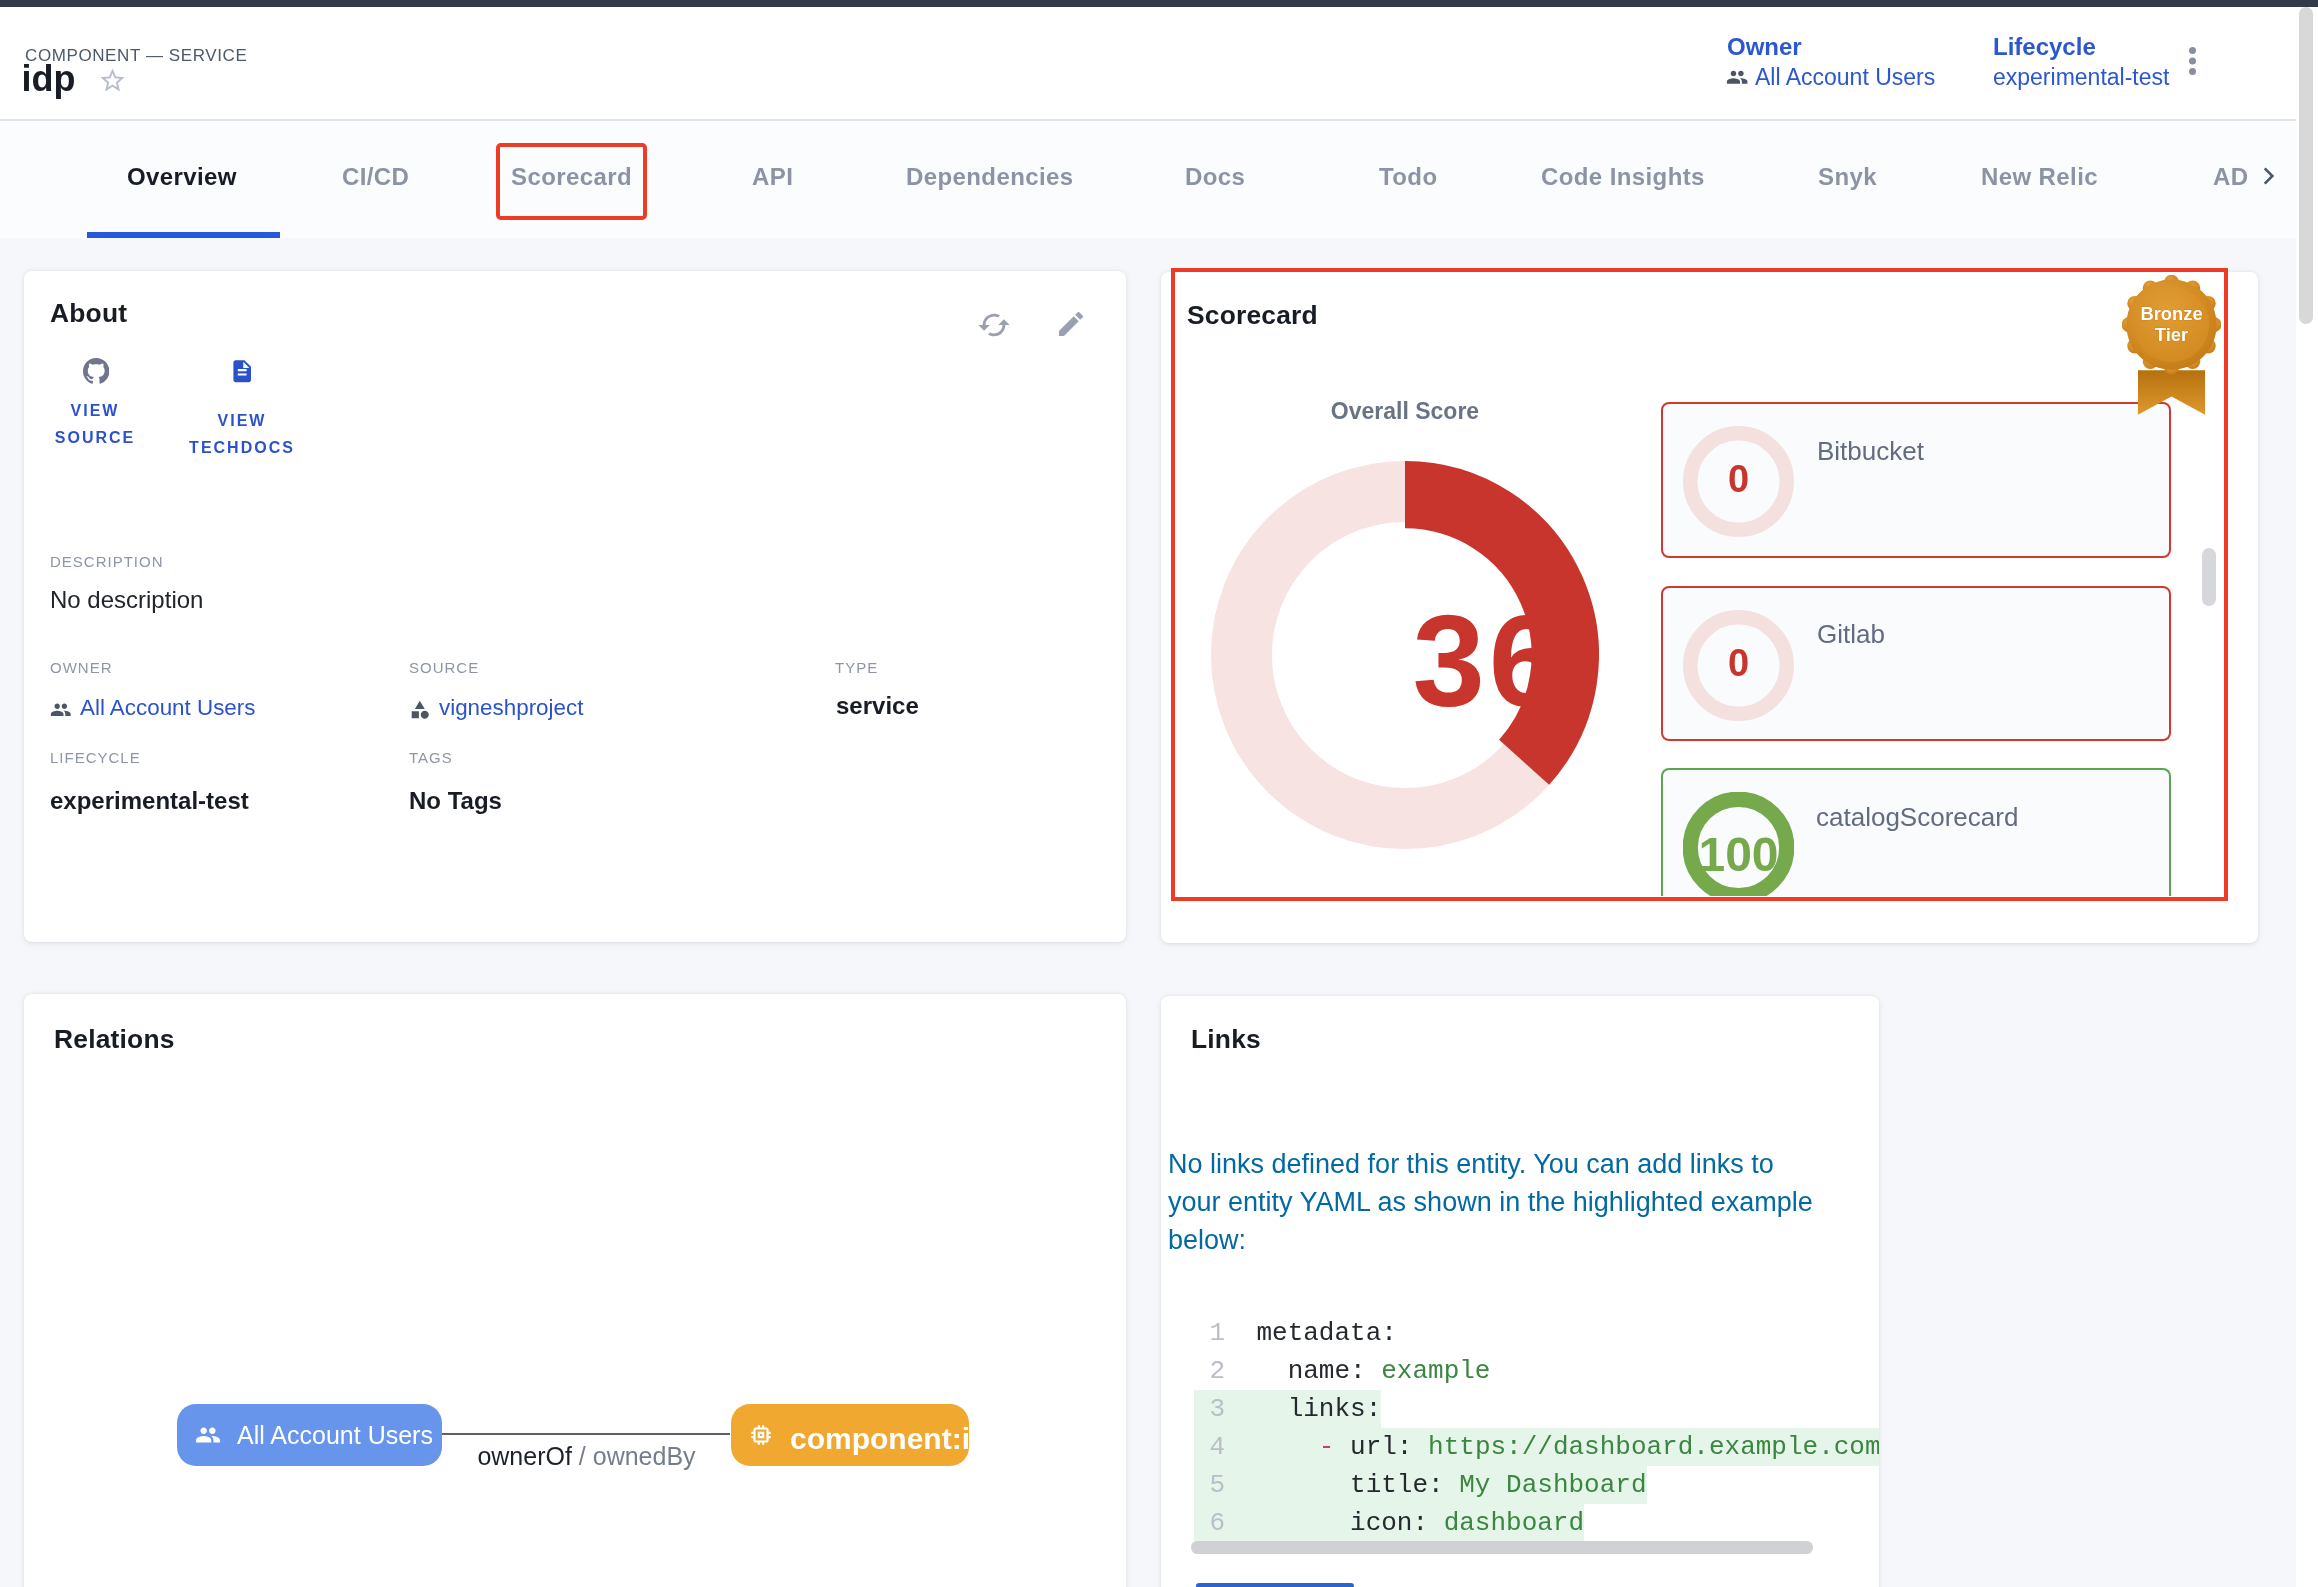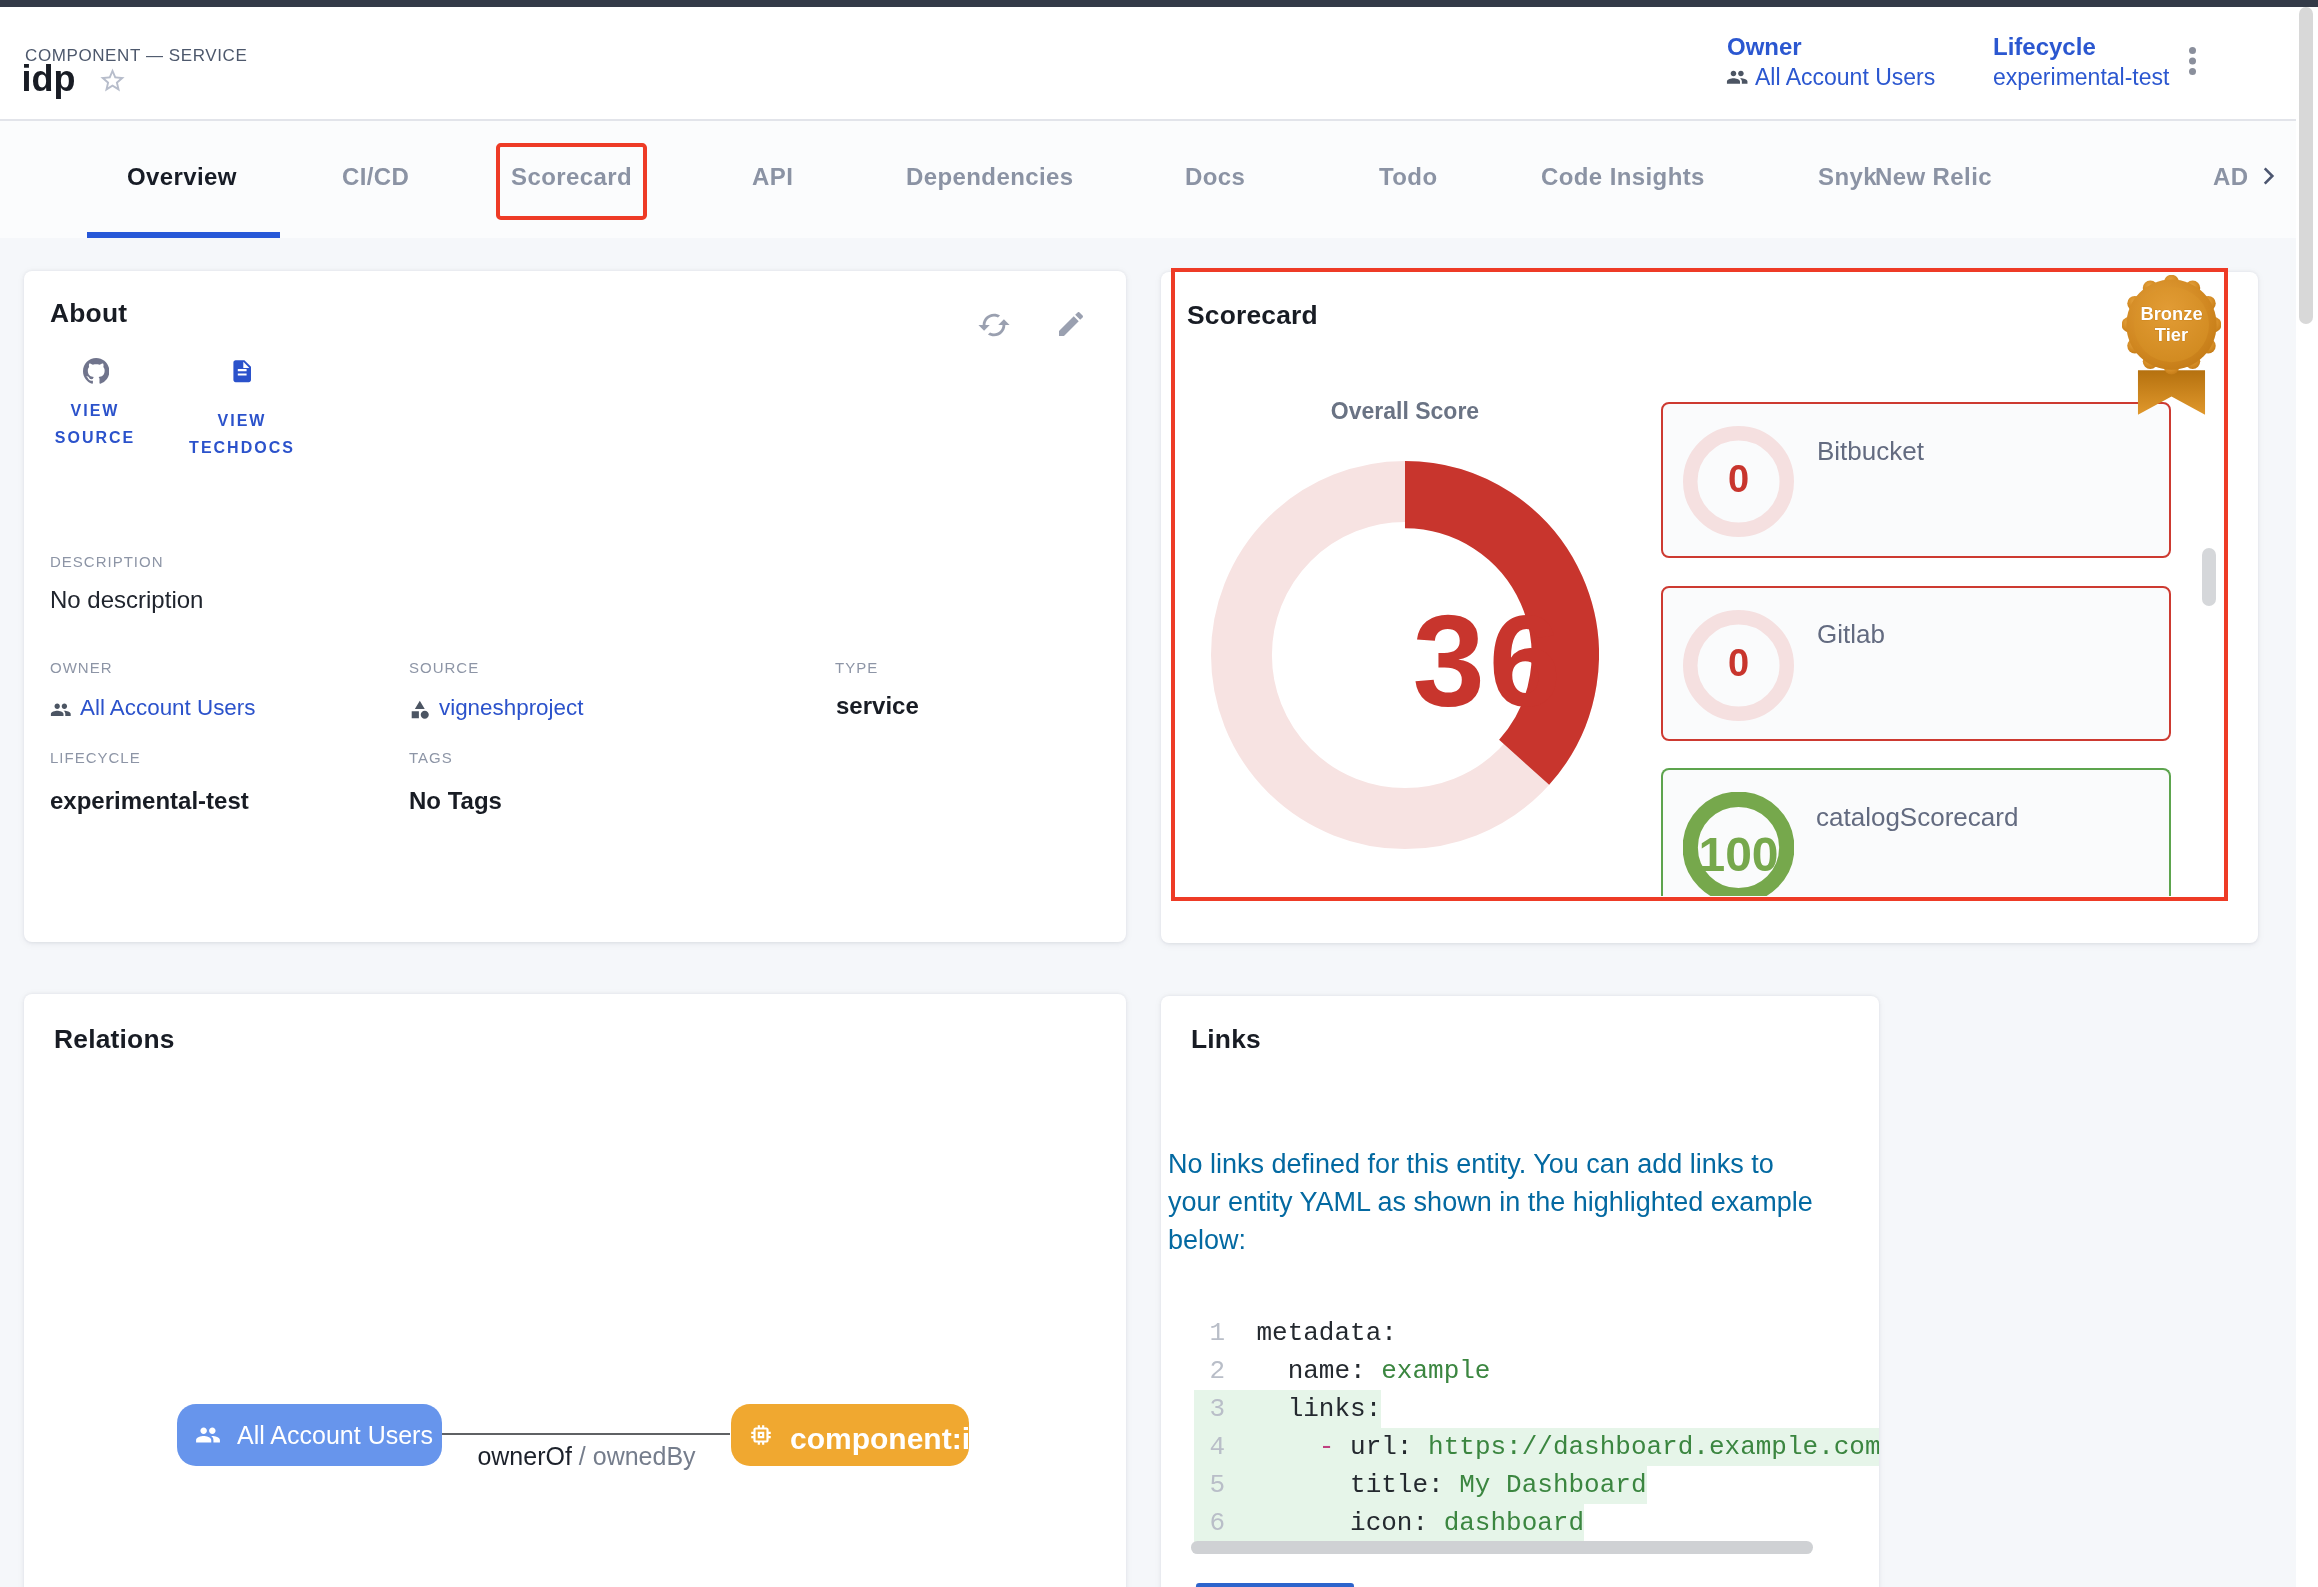--- a/index.html
+++ b/index.html
@@ -37,21 +37,21 @@
 <div class="abs tabs" style="top:163px;width:2319px;height:32px;font-size:24px;font-weight:600;color:#8b93a4;letter-spacing:0.4px;">
   <span class="abs" style="left:127px;color:#171c26;font-weight:700;">Overview</span>
   <span class="abs" style="left:342px;">CI/CD</span>
   <span class="abs" style="left:511px;">Scorecard</span>
   <span class="abs" style="left:752px;">API</span>
   <span class="abs" style="left:906px;">Dependencies</span>
   <span class="abs" style="left:1185px;">Docs</span>
   <span class="abs" style="left:1379px;">Todo</span>
   <span class="abs" style="left:1541px;">Code Insights</span>
   <span class="abs" style="left:1818px;">Snyk</span>
-  <span class="abs" style="left:1875px;text-align:right;">New Relic</span>
+  <span class="abs" style="left:1981px;text-align:right;">New Relic</span>
   <span class="abs" style="left:2213px;">AD</span>
 </div>
 <div class="abs" style="left:87px;top:232px;width:193px;height:5.6px;background:#2758d8;"></div>
 <div class="abs" style="left:496px;top:143px;width:151px;height:77px;border:4px solid #ee3b26;border-radius:4.8px;"></div>
 <svg class="abs" style="left:2255px;top:163px;" width="26" height="26" viewBox="0 0 24 24" fill="none" stroke="#4c5670" stroke-width="2.4">
     <path d="M9 5l7 7-7 7"></path>
   </svg>
 
 <div class="card" style="left:24px;top:271px;width:1102px;height:671px;"></div>
 <div class="abs h2" style="left:50px;top:298px;">About</div>

